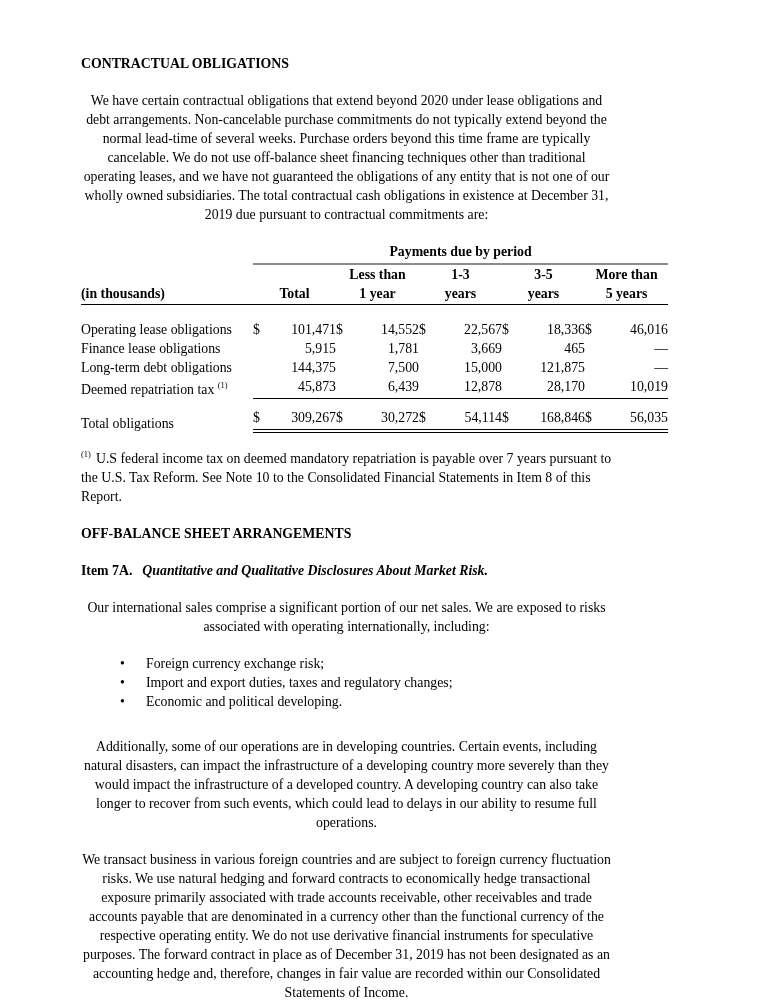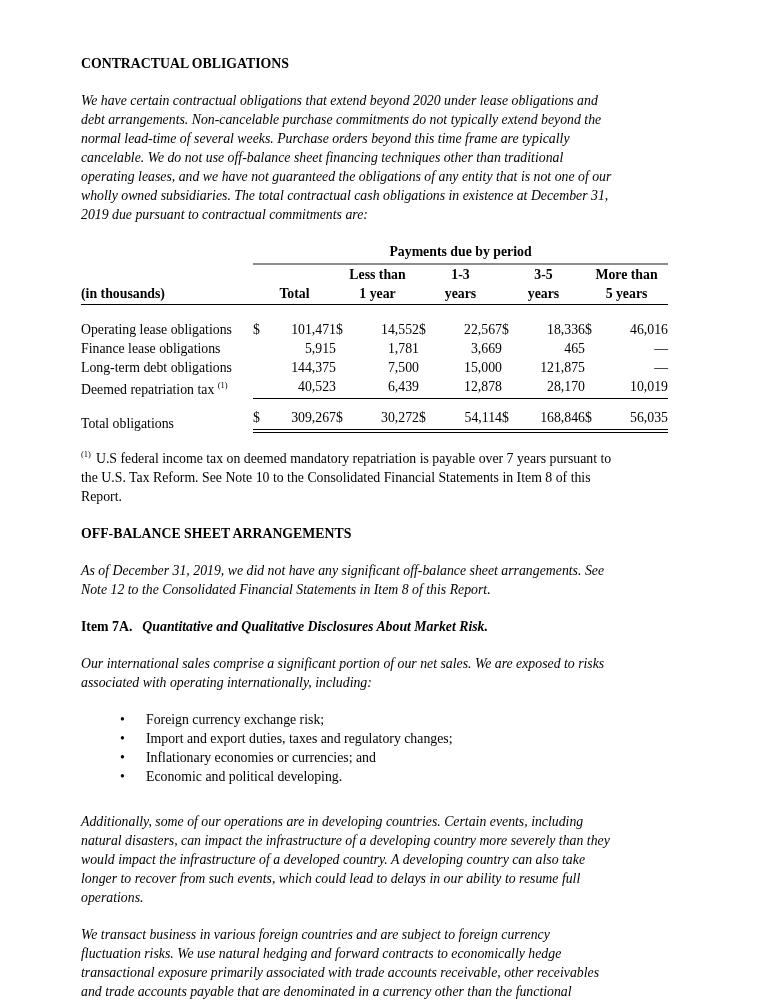--- a/index.html
+++ b/index.html
@@ -4,21 +4,21 @@
 <style>
   html, body { margin:0; padding:0; background:#ffffff; }
   body {
     width:768px; height:1000px; overflow:hidden;
     font-family:"Liberation Serif", serif;
     font-size:13.8px; line-height:19px; color:#000;
   }
   .page { box-sizing:border-box; width:693px; height:1000px; padding:54px 81px 0 81px; position:relative; }
 
   .heading { font-weight:bold; margin:0 0 18px 0; }
-  .para { margin:0 0 18px 0; text-align:left;font-style:italic; }
+  .para { margin:0 0 18px 0; text-align:center; }
 
   
   table.obl { border-collapse:collapse; width:586px; margin:0 0 16px 0; table-layout:fixed; }
   table.obl td, table.obl th { padding:0; vertical-align:bottom; font-weight:normal; text-align:left; }
   col.c-label { width:172px; }
   col.c-num   { width:83px; }
 
   .group-cell { padding-left:32px; }
   .group-box  { border-bottom:2.5px solid #8c8c8c; text-align:center; font-weight:bold; padding-bottom:2px; }
 
@@ -209,21 +209,21 @@
               <span class="v">—</span>
             </div>
           </td>
       </tr>
 
       <tr class="rule">
         <td><span>Deemed repatriation tax</span> <sup class="fn">(1)</sup></td>
         <td class="num">
             <div class="cellbox">
               <span class="d"></span>
-              <span class="v">40,523</span>
+              <span class="v">45,873</span>
             </div>
           </td>
         <td class="num">
             <div class="cellbox">
               <span class="d"></span>
               <span class="v">6,439</span>
             </div>
           </td>
         <td class="num">
             <div class="cellbox">
@@ -278,32 +278,30 @@
             </div>
           </td>
       </tr>
     </tbody>
   </table>
 
   <p class="footnote"><sup class="fn">(1)</sup><span>U.S federal income tax on deemed mandatory repatriation is payable over 7 years pursuant to the U.S. Tax Reform. See Note 10 to the Consolidated Financial Statements in Item 8 of this Report.</span></p>
 
   <div class="heading">OFF-BALANCE SHEET ARRANGEMENTS</div>
 
-  <p class="para">As of December 31, 2019, we did not have any significant off-balance sheet arrangements. See Note 12 to the Consolidated Financial Statements in Item 8 of this Report.</p>
 
   <div class="item-heading">
     <span class="item-label">Item 7A.</span><span class="item-title">Quantitative and Qualitative Disclosures About Market Risk.</span>
   </div>
 
   <p class="para">Our international sales comprise a significant portion of our net sales. We are exposed to risks associated with operating internationally, including:</p>
 
   <ul class="risks">
     <li><span class="bullet">•</span><span>Foreign currency exchange risk;</span></li>
     <li><span class="bullet">•</span><span>Import and export duties, taxes and regulatory changes;</span></li>
-    <li><span class="bullet">•</span><span>Inflationary economies or currencies; and</span></li>
     <li><span class="bullet">•</span><span>Economic and political developing.</span></li>
   </ul>
 
   <p class="para">Additionally, some of our operations are in developing countries. Certain events, including natural disasters, can impact the infrastructure of a developing country more severely than they would impact the infrastructure of a developed country. A developing country can also take longer to recover from such events, which could lead to delays in our ability to resume full operations.</p>
 
   <p class="para">We transact business in various foreign countries and are subject to foreign currency fluctuation risks. We use natural hedging and forward contracts to economically hedge transactional exposure primarily associated with trade accounts receivable, other receivables and trade accounts payable that are denominated in a currency other than the functional currency of the respective operating entity. We do not use derivative financial instruments for speculative purposes. The forward contract in place as of December 31, 2019 has not been designated as an accounting hedge and, therefore, changes in fair value are recorded within our Consolidated Statements of Income.</p>
 
 </div>
 
 </body></html>

